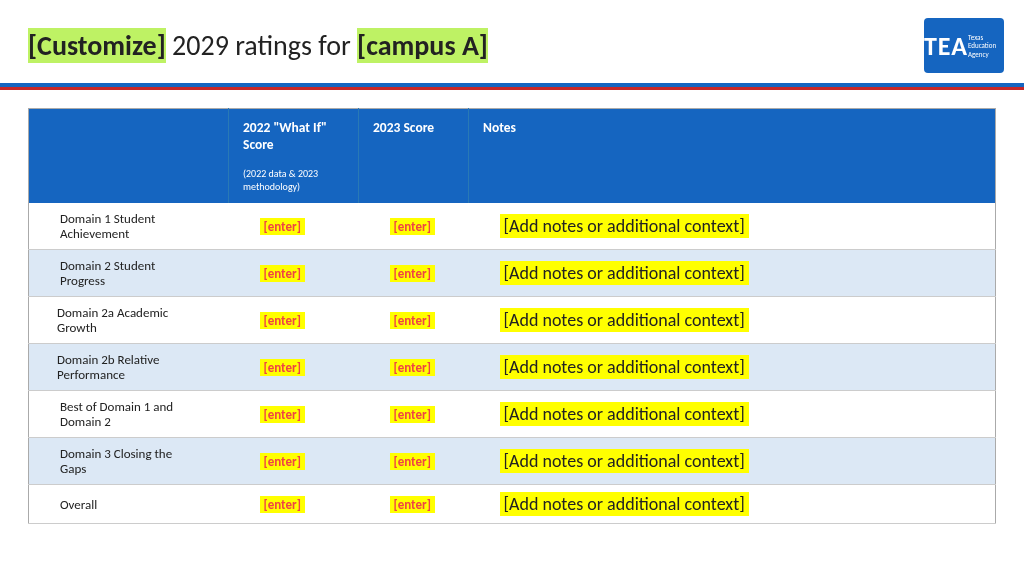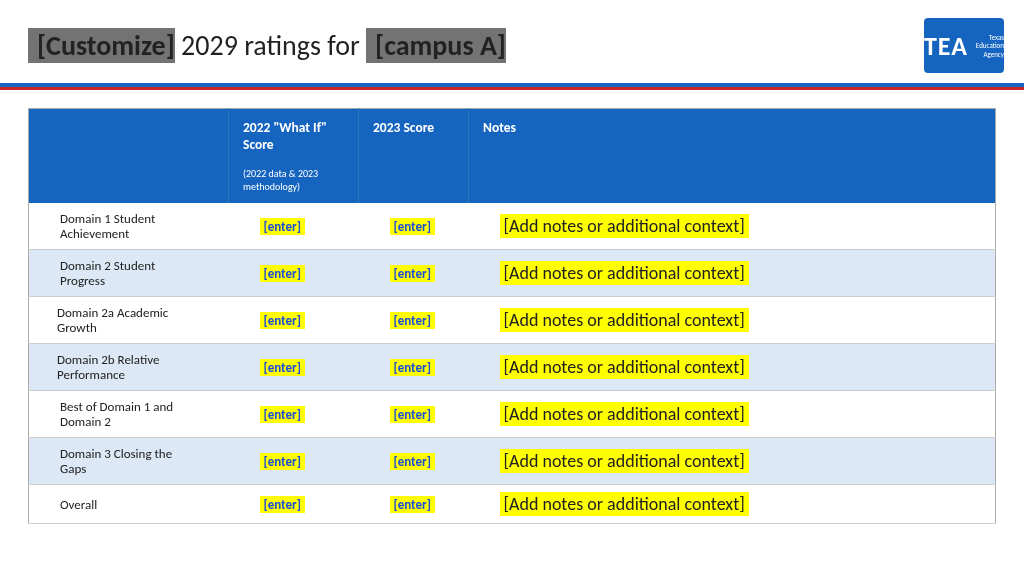--- a/index.html
+++ b/index.html
@@ -22,24 +22,23 @@
     }
 
     .header-title {
       font-size: 28px;
       color: #222;
       font-weight: 400;
       line-height: 1.2;
     }
 
     .highlight-yellow {
-      background-color: #737373;
+      background-color: #bef264;
       color: #222;
       font-weight: 600;
-      padding-left: 9px;
     }
 
     .tea-logo {
       width: 80px;
       height: 55px;
       background: #1565C0;
       border-radius: 4px;
       display: flex;
       flex-direction: row;
       align-items: center;
@@ -47,21 +46,21 @@
       color: white;
       font-size: 26px;
       font-weight: 900;
       letter-spacing: 1px;
       position: relative;
     }
 
     .tea-logo-sub {
       font-size: 7px;
       font-weight: 400;
-      text-align: right;
+      text-align: left;
       line-height: 1.2;
       margin-top: 2px;
       letter-spacing: 0px;
     }
 
     
     .divider-blue {
       height: 4px;
       background: #1565C0;
     }
@@ -131,21 +130,21 @@
       vertical-align: middle;
     }
 
     .indented {
       padding-left: 28px !important;
       margin-top: 32px;
     }
 
     .tag-yellow {
       background-color: #FFFF00;
-      color: #1d4ed8;
+      color: #ef4444;
       font-weight: 600;
       padding: 1px 4px;
       font-size: 13px;
     }
 
     .note-yellow {
       background-color: #FFFF00;
       color: #222;
       font-size: 18px;
       padding: 1px 4px;

